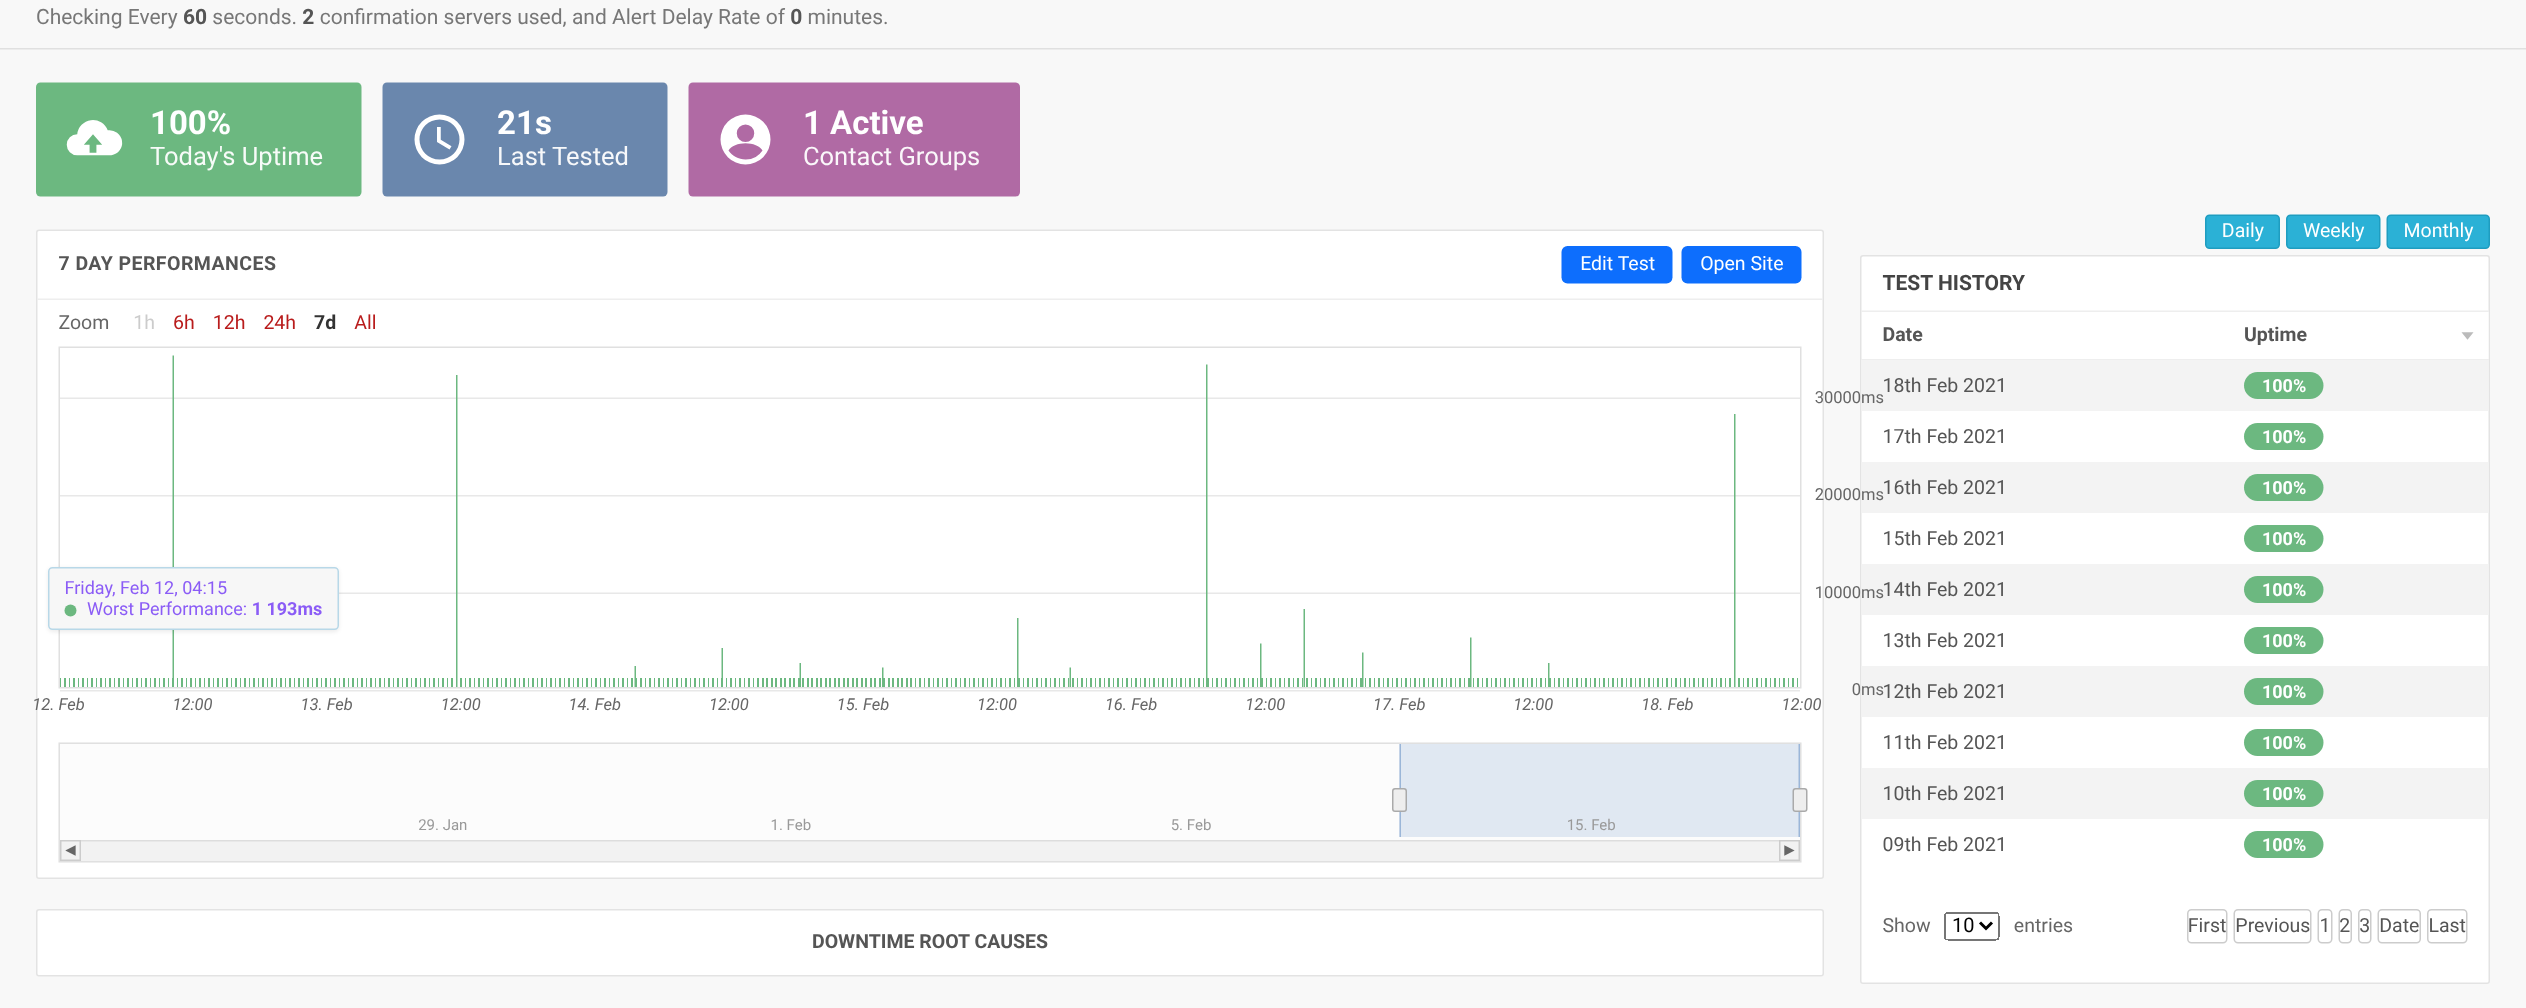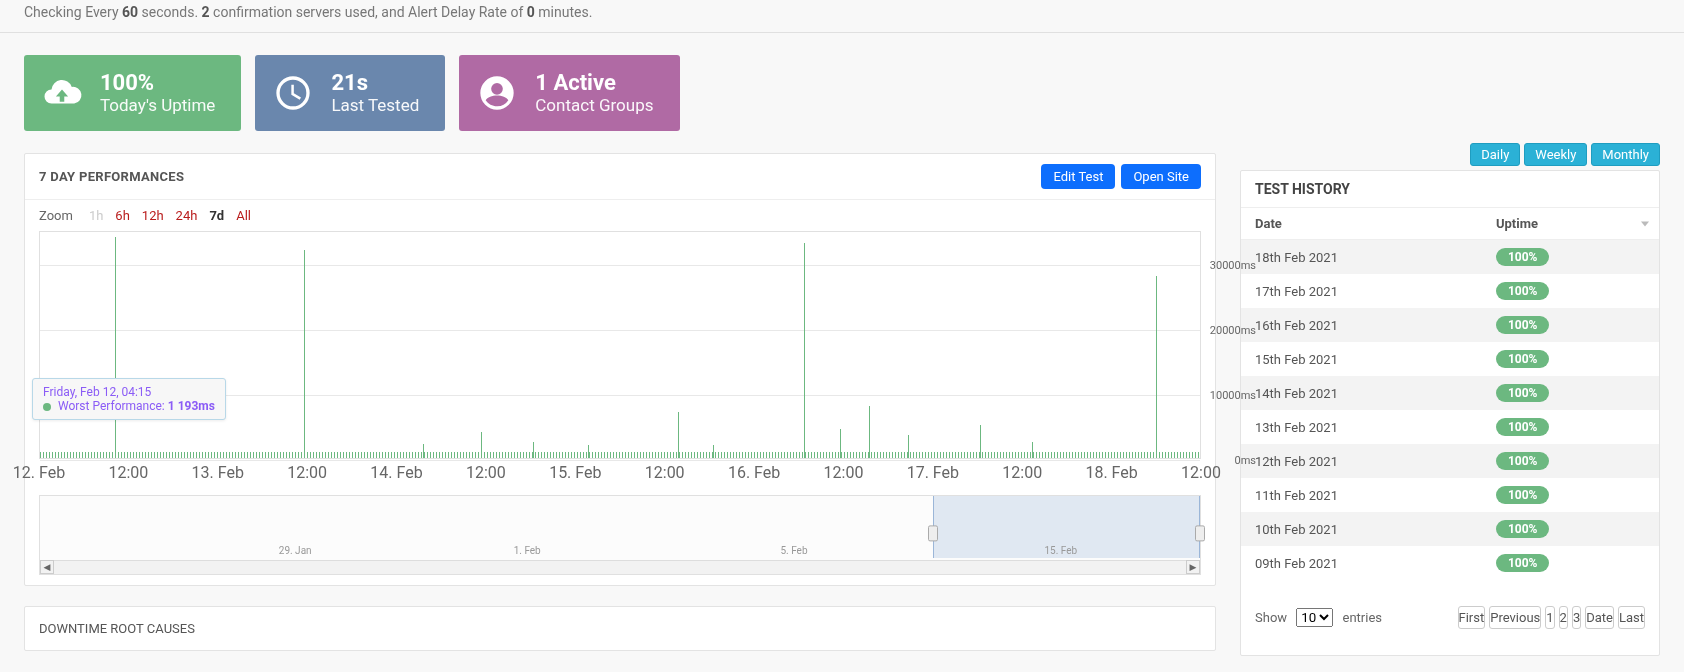--- a/index.html
+++ b/index.html
@@ -27,21 +27,21 @@
 .zoom-row .opt { padding:2px 6px; cursor:pointer; color:#b91c1c; }
 .zoom-row .opt.dis { color:#ccc; cursor:default; }
 .zoom-row .opt.active { font-weight:700; color:#333; }
 .chart-area { position:relative; height:228px; margin:0 14px; border:1px solid #e0e0e0; }
 .ylabel { position:absolute; right:-56px; font-size:11px; color:#666; transform:translateY(-50%); }
 .gridline { position:absolute; left:0; right:0; border-top:1px solid #e8e8e8; }
 .spike { position:absolute; bottom:0; width:1px; background:#6CB880; }
 .grass { position:absolute; bottom:0; left:0; right:0; height:6px;
   background:repeating-linear-gradient(90deg,#6CB880 0 1px,transparent 1px 3px); }
 .xaxis { position:relative; height:20px; margin:2px 14px 0; }
-.xtick { position:absolute; top:2px; font-size:16px; color:#666; transform:translateX(-50%); white-space:nowrap; }
+.xtick { position:absolute; top:2px; font-size:11px; color:#666; transform:translateX(-50%); white-space:nowrap;font-style:italic; }
 .tooltip { position:absolute; left:32px; top:378px; background:#f7f7f7; border:1px solid #b8d8e8; border-radius:3px; padding:6px 10px; font-size:12px; color:#8b5cf6; box-shadow:0 1px 3px rgba(0,0,0,.08); z-index:5; }
 .tooltip .dot { display:inline-block; width:8px; height:8px; border-radius:50%; background:#6CB880; margin-right:4px; vertical-align:middle; }
 .navigator { position:relative; height:80px; margin:14px 14px 10px; border:1px solid #e0e0e0; background:#fcfcfc; }
 .nav-sel { position:absolute; top:0; bottom:16px; background:rgba(140,170,210,.25); border-left:1px solid #9bb6d8; border-right:1px solid #9bb6d8; }
 .nav-handle { position:absolute; top:50%; transform:translate(-50%,-60%); width:10px; height:16px; background:#eee; border:1px solid #aaa; border-radius:2px; }
 .nav-ctrl { position:absolute; bottom:0; height:14px; background:#f2f2f2; border-top:1px solid #ddd; }
 .nav-arrow { position:absolute; bottom:0; width:14px; height:14px; background:#f2f2f2; border:1px solid #ccc; font-size:9px; line-height:12px; text-align:center; color:#666; cursor:pointer; }
 .nav-svg { position:absolute; inset:0 0 16px 0; }
 .nav-xtick { position:absolute; bottom:18px; font-size:10px; color:#999; transform:translateX(-50%); }
 .right-col { width:420px; }
@@ -53,21 +53,21 @@
 .th-table { width:100%; border-collapse:collapse; }
 .th-table th { text-align:left; padding:8px 14px; color:#555; font-weight:700; font-size:13px; border-top:1px solid #eee; border-bottom:1px solid #eee; background:#fff; position:relative; }
 .th-table th.sort::after { content:""; position:absolute; right:10px; top:50%; width:0; height:0; border-left:4px solid transparent; border-right:4px solid transparent; border-top:5px solid #bbb; transform:translateY(-50%); }
 .th-table td { padding:8px 14px; font-size:13px; color:#555; }
 .th-table tr:nth-child(odd) td { background:#f3f3f3; }
 .pill { display:inline-block; background:#6CB880; color:#fff; padding:2px 12px; border-radius:12px; font-size:12px; font-weight:700; }
 .th-foot { display:flex; justify-content:space-between; align-items:center; padding:12px 14px; font-size:13px; color:#666; }
 .th-foot select { margin:16px 6px; }
 .pager { display:flex; gap:4px; }
 .pager button { background:#fff; border:1px solid #ccc; padding:3px 0; border-radius:3px; font-size:13px; color:#555; cursor:pointer; }
-.downtime-head { padding:14px; font-weight:400; color:#555; font-size:13px; }
+.downtime-head { padding:14px; font-weight:700; color:#555; font-size:13px;text-align:center; }
 </style>
 </head>
 <body>
 
 <div class="top-info">
   <span>Checking Every</span>
   <b>60</b>
   <span>seconds.</span>
   <b>2</b>
   <span>confirmation servers used, and Alert Delay Rate of</span>

